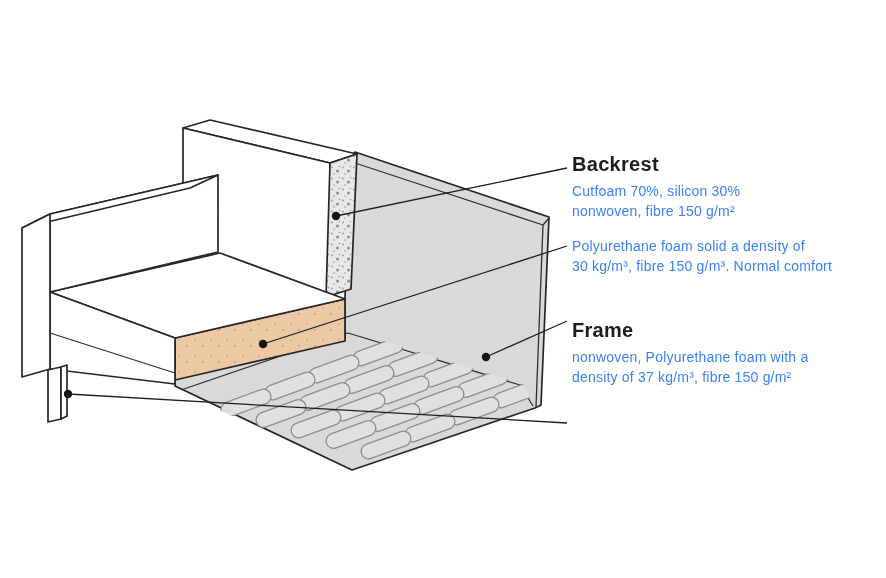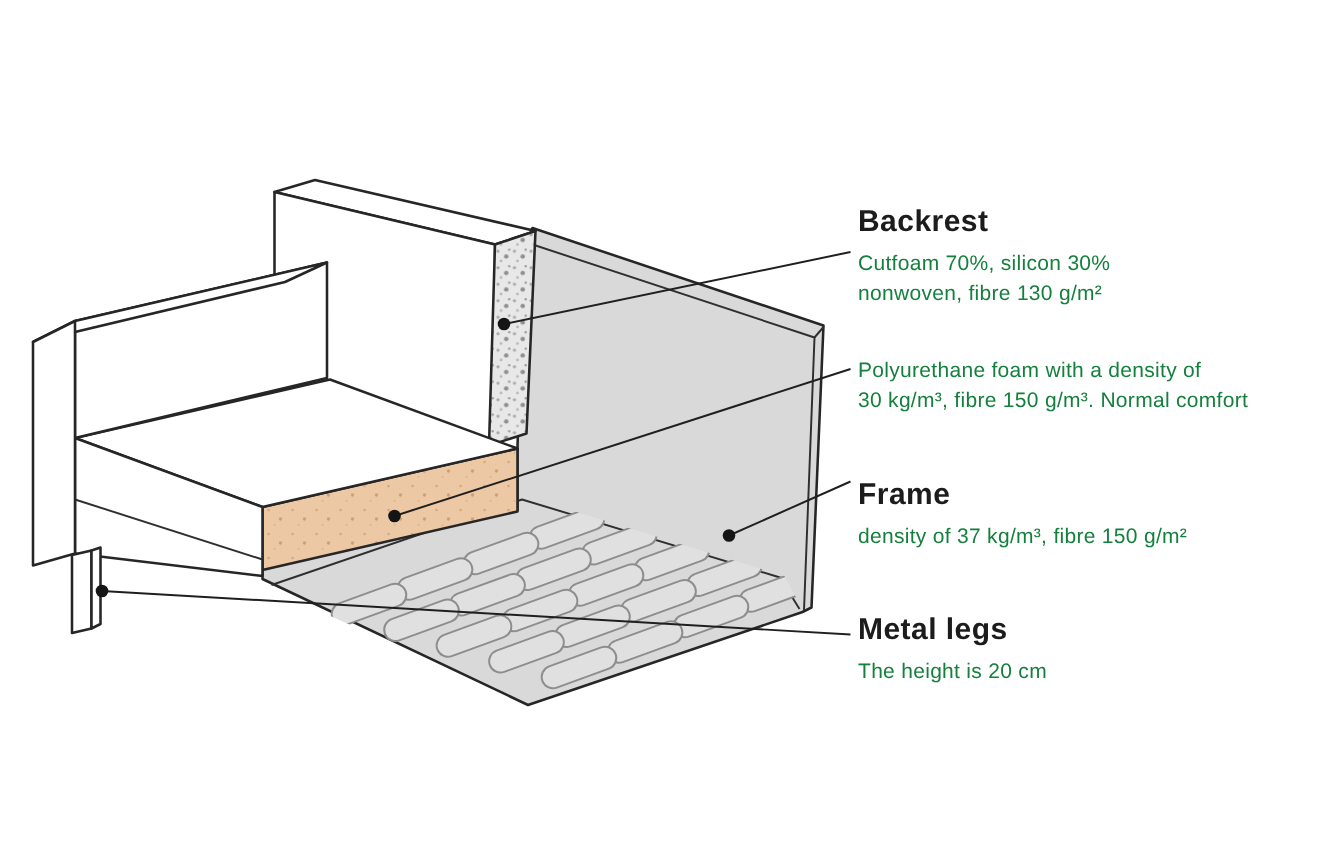--- a/index.html
+++ b/index.html
@@ -4,21 +4,21 @@
 <style>
   html,body{margin:0;padding:0;background:#ffffff;}
   .stage{position:relative;width:886px;height:578px;background:#ffffff;
          font-family:"Liberation Sans",sans-serif;overflow:hidden;}
   .stage svg{position:absolute;left:0;top:0;}
   .ln{stroke:#262626;stroke-width:1.7;stroke-linejoin:round;stroke-linecap:round;}
   .thin{stroke:#2f2f2f;stroke-width:1.3;stroke-linejoin:round;fill:none;}
   .leader{stroke:#1f1f1f;stroke-width:1.3;}
   .label{position:absolute;left:572px;}
   .label-title{font-size:20px;font-weight:700;color:#1c1c1c;letter-spacing:.3px;line-height:24px;}
-  .label-desc{margin-top:5px;font-size:14px;line-height:20px;color:#15803d;letter-spacing:.2px;}
+  .label-desc{margin-top:5px;font-size:14px;line-height:20px;color:#3b82f6;letter-spacing:.2px;}
   .label-line{white-space:nowrap;}
 </style>
 </head>
 <body>
 
 <div class="stage">
 
   <svg width="886" height="578" viewBox="0 0 886 578">
     <defs>
       <pattern id="speckle" width="11" height="11" patternUnits="userSpaceOnUse">
@@ -90,42 +90,37 @@
     <line class="leader" x1="567" y1="246" x2="263" y2="344"></line>
     <circle cx="263" cy="344" r="4.2" fill="#151515"></circle>
 
     <line class="leader" x1="567" y1="321" x2="486" y2="357"></line>
     <circle cx="486" cy="357" r="4.2" fill="#151515"></circle>
 
     <line class="leader" x1="567" y1="423" x2="68" y2="394"></line>
     <circle cx="68" cy="394" r="4.2" fill="#151515"></circle>
   </svg>
 
-  <div class="label" style="top:136px">
+  <div class="label" style="top:152px">
     <div class="label-title">Backrest</div>
     <div class="label-desc">
       <div class="label-line">Cutfoam 70%, silicon 30%</div>
-      <div class="label-line">nonwoven, fibre 130 g/m²</div>
+      <div class="label-line">nonwoven, fibre 150 g/m²</div>
     </div>
   </div>
 
   <div class="label" style="top:231px">
     <div class="label-desc">
-      <div class="label-line">Polyurethane foam with a density of</div>
+      <div class="label-line">Polyurethane foam solid a density of</div>
       <div class="label-line">30 kg/m³, fibre 150 g/m³. Normal comfort</div>
     </div>
   </div>
 
   <div class="label" style="top:318px">
     <div class="label-title">Frame</div>
     <div class="label-desc">
+      <div class="label-line">nonwoven, Polyurethane foam with a</div>
       <div class="label-line">density of 37 kg/m³, fibre 150 g/m²</div>
     </div>
   </div>
 
-  <div class="label" style="top:408px">
-    <div class="label-title">Metal legs</div>
-    <div class="label-desc">
-      <div class="label-line">The height is 20 cm</div>
-    </div>
-  </div>
 
 </div>
 
 </body></html>

